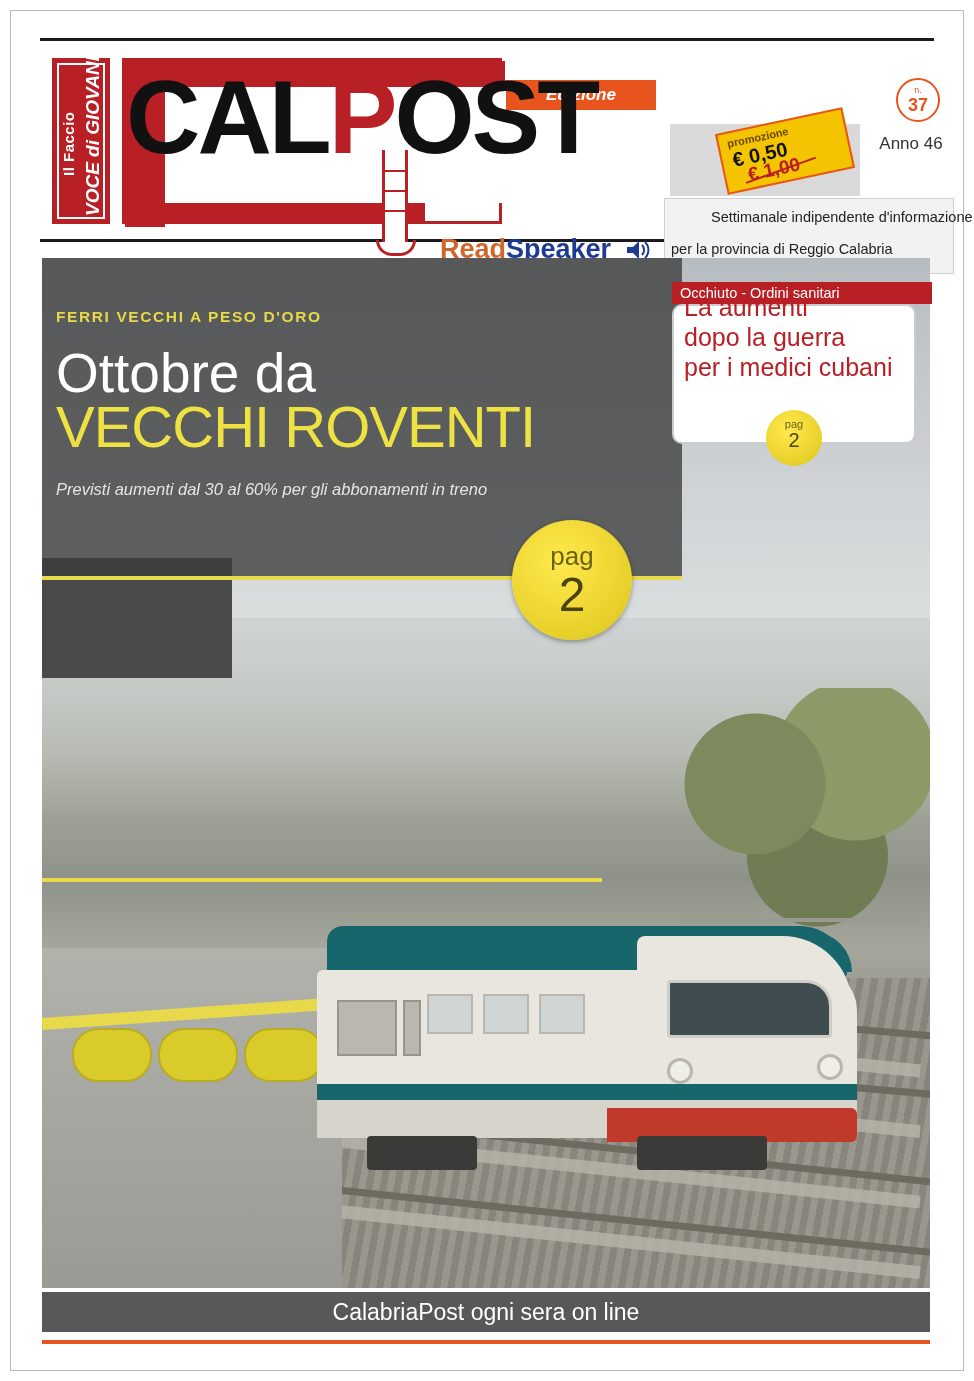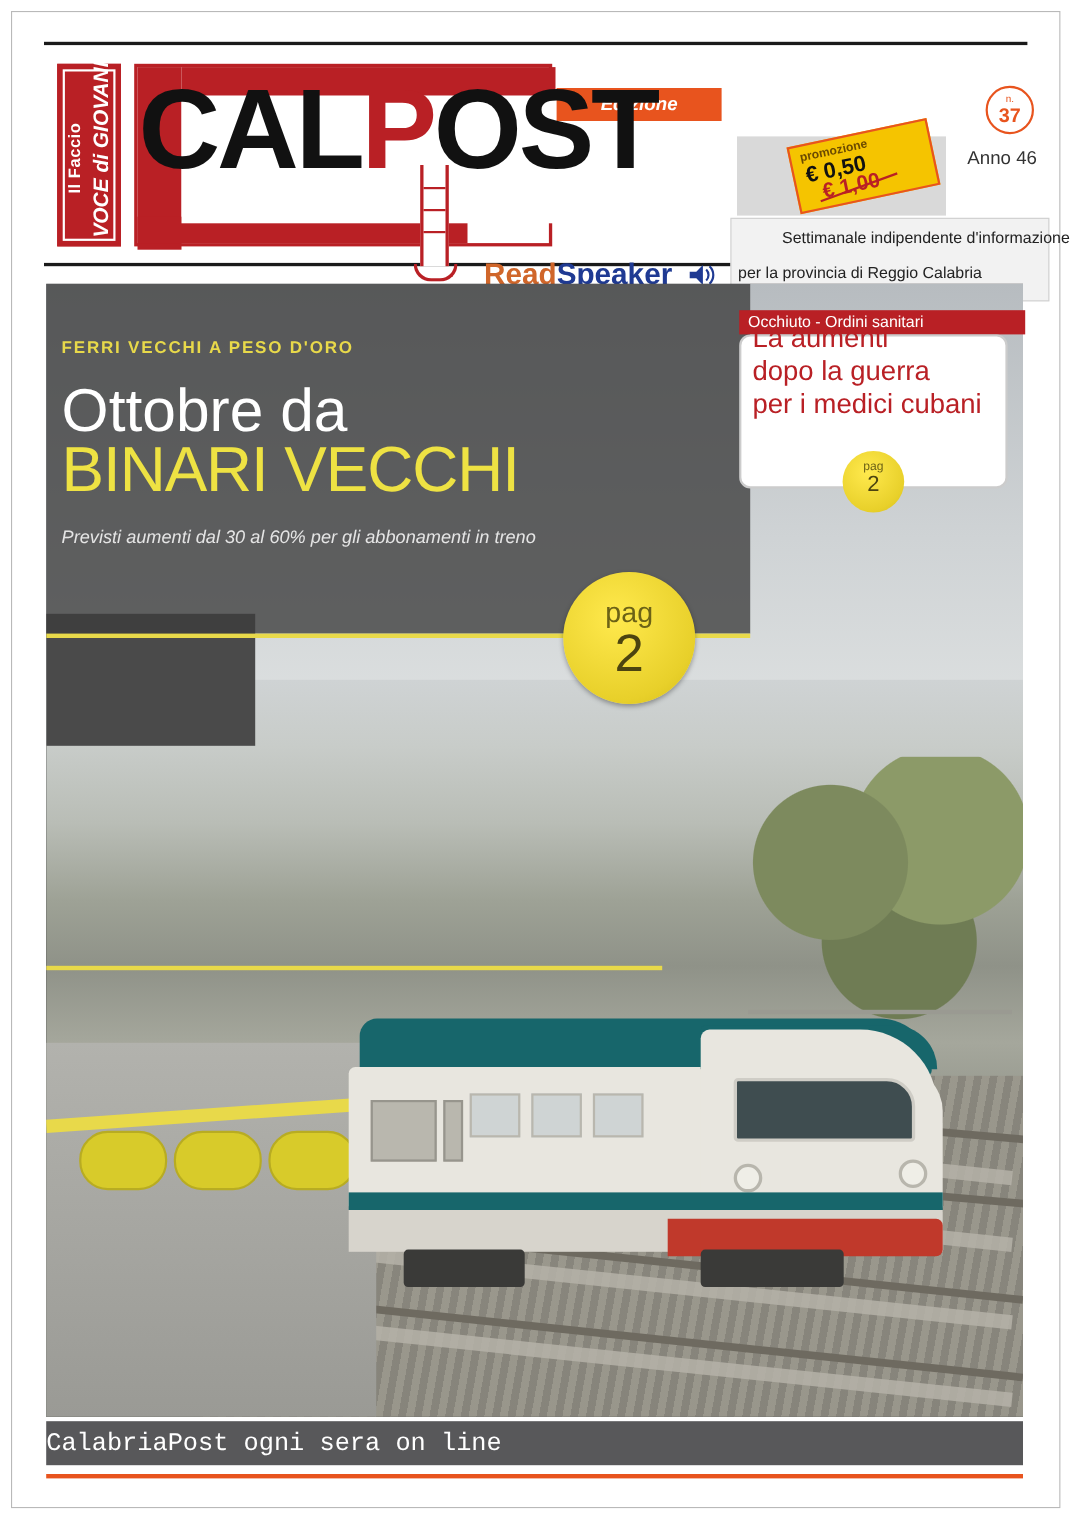--- a/index.html
+++ b/index.html
@@ -530,22 +530,21 @@
   .teaser-badge .num { font-size: 20px; color: #4c4410; line-height: 20px; }
 
   
   .footer-bar {
     position: absolute; left: 42px; top: 1292px;
     width: 888px; height: 40px;
     background: #58585a;
     color: #ffffff;
     font-size: 23px;
     line-height: 40px;
-    text-align: left;
-    font-family: Liberation Mono, monospace;
+    text-align: center;
   }
   .footer-rule {
     position: absolute; left: 42px; top: 1340px;
     width: 888px; height: 4px;
     background: #e8541e;
   }
 </style>
 </head>
 <body>
 
@@ -660,21 +659,21 @@
       <div class="bogie" style="left:60px; width:110px;"></div>
       <div class="bogie" style="left:330px; width:130px;"></div>
     </div>
 
     <div class="yellow-line-photo"></div>
 
     <div class="overlay"></div>
     <div class="overlay-rule"></div>
     <div class="kicker">FERRI VECCHI A PESO D'ORO</div>
     <div class="head1">Ottobre da</div>
-    <div class="head2">BINARI VECCHI</div>
+    <div class="head2">VECCHI ROVENTI</div>
     <div class="sub1">Previsti aumenti dal 30 al 60% per gli abbonamenti in treno</div>
 
     <div class="pag-badge">
       <div class="lbl">pag</div>
       <div class="num">2</div>
     </div>
   </div>
 
   <div class="teaser">
     <div class="teaser-tab">Occhiuto - Ordini sanitari</div>

